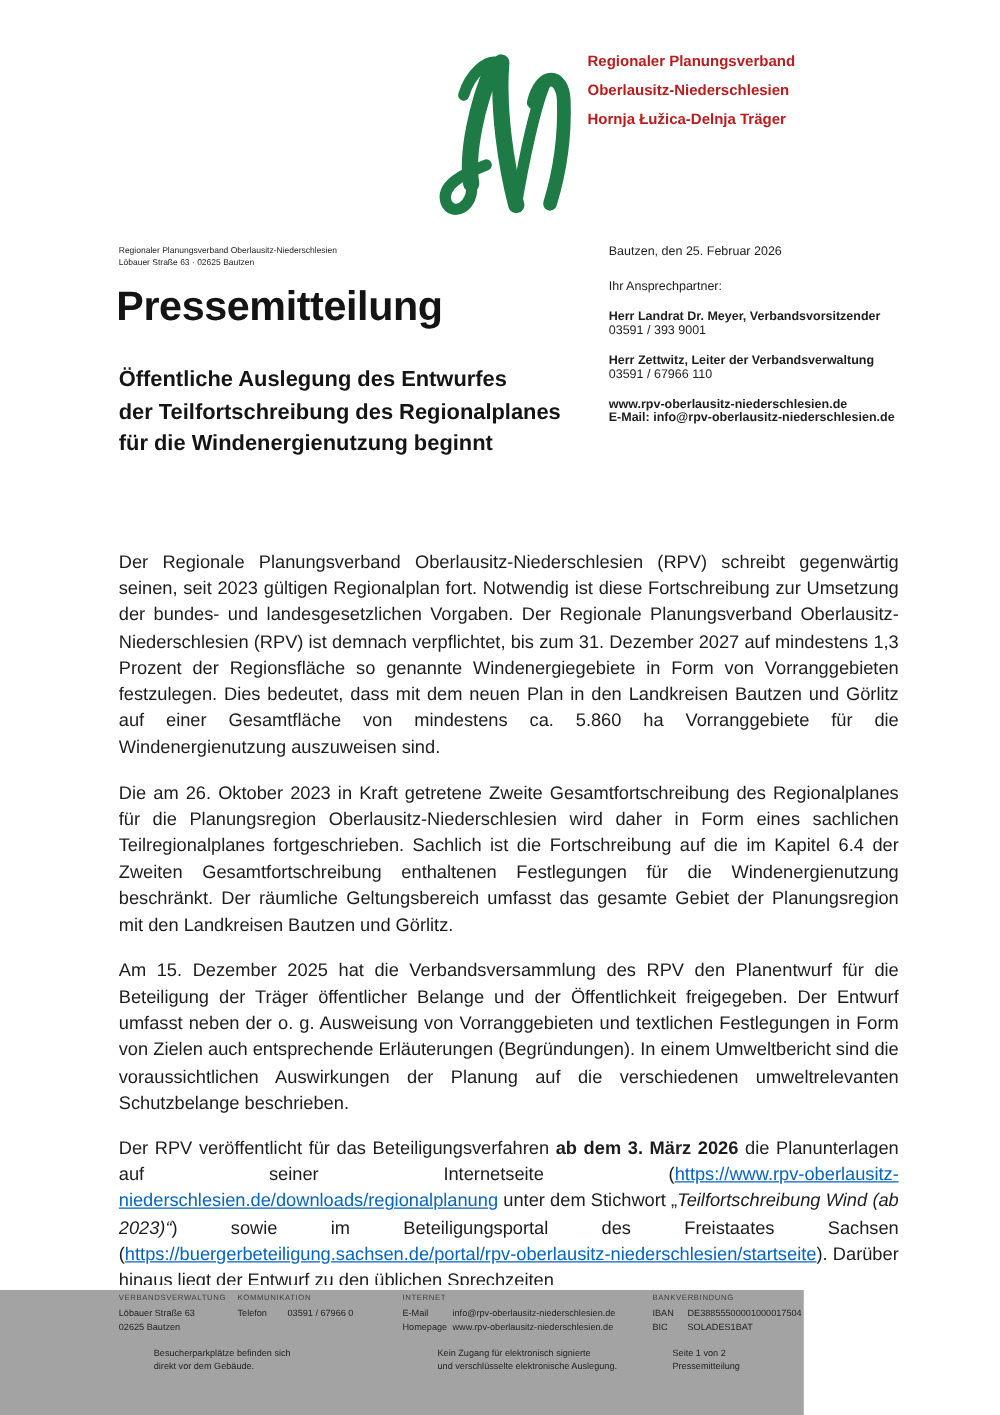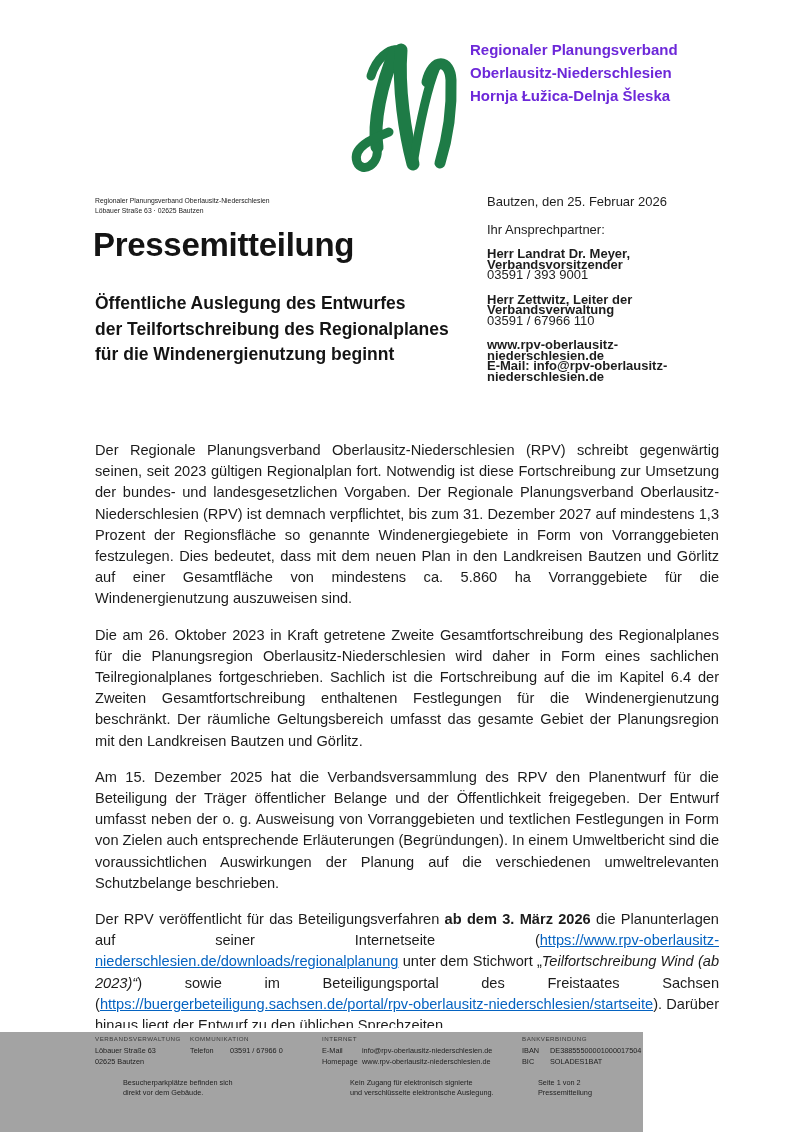--- a/index.html
+++ b/index.html
@@ -2,26 +2,26 @@
 <html lang="de"><head>
 <meta charset="utf-8">
 <style>
   html,body{margin:0;padding:0;background:#e6e6e6;}
   .page{
     position:relative;width:800px;height:1132px;margin:0 auto;background:#ffffff;
     font-family:"Liberation Sans",sans-serif;color:#1a1a1a;overflow:hidden;
   }
   
   .logo{position:absolute;left:343px;top:36px;width:116px;height:142px;}
-  .org{position:absolute;left:470px;top:38px;font-weight:bold;font-size:15px;line-height:23px;color:#6d28d9;}
+  .org{position:absolute;left:470px;top:38px;font-weight:bold;font-size:12px;line-height:23px;color:#b91c1c;}
   .org .block2{margin-top:23px;}
   
   .sender{position:absolute;left:95px;top:196px;font-size:6.8px;line-height:9.5px;color:#222;}
   
-  .contact{position:absolute;left:487px;top:197px;width:230px;font-size:13px;line-height:10.5px;color:#1d1d1d;}
+  .contact{position:absolute;left:487px;top:197px;width:230px;font-size:10px;line-height:10.5px;color:#1d1d1d;}
   .contact .gap-lg{height:17px;}
   .contact .gap-md{height:14px;}
   .contact .b{font-weight:bold;}
   
   .title{position:absolute;left:93px;top:226px;font-size:33px;font-weight:bold;letter-spacing:-0.3px;color:#141414;}
   .subtitle{position:absolute;left:95px;top:291px;font-size:17.5px;font-weight:bold;line-height:25.5px;color:#141414;}
   
   .body-region{position:absolute;left:95px;top:440px;width:624px;height:588px;overflow:hidden;}
   .body-region p{margin:0 0 15px 0;font-size:14.6px;line-height:21.2px;text-align:justify;color:#1c1c1c;}
   .seg-bold{font-weight:bold;}
@@ -52,21 +52,21 @@
       <path d="M34 111 C37 129 19 138 14 126 C9 112 28 103 46 96" stroke-width="9"></path>
       <path d="M58 14 C55 52 62 97 70 128" stroke-width="13"></path>
       <path d="M70 128 C76 92 85 50 93 31" stroke-width="9"></path>
       <path d="M84 46 C90 21 107 23 108 44 C109 72 105 101 97 127" stroke-width="11"></path>
     </g>
   </svg>
 
   <div class="org">
     <div>Regionaler Planungsverband</div>
     <div>Oberlausitz-Niederschlesien</div>
-    <div>Hornja Łužica-Delnja Šleska</div>
+    <div>Hornja Łužica-Delnja Träger</div>
   </div>
 
   <div class="sender">
     <div>Regionaler Planungsverband Oberlausitz-Niederschlesien</div>
     <div>Löbauer Straße 63 · 02625 Bautzen</div>
   </div>
 
   <div class="contact">
     <div>Bautzen, den 25. Februar 2026</div>
     <div class="gap-lg"></div>

